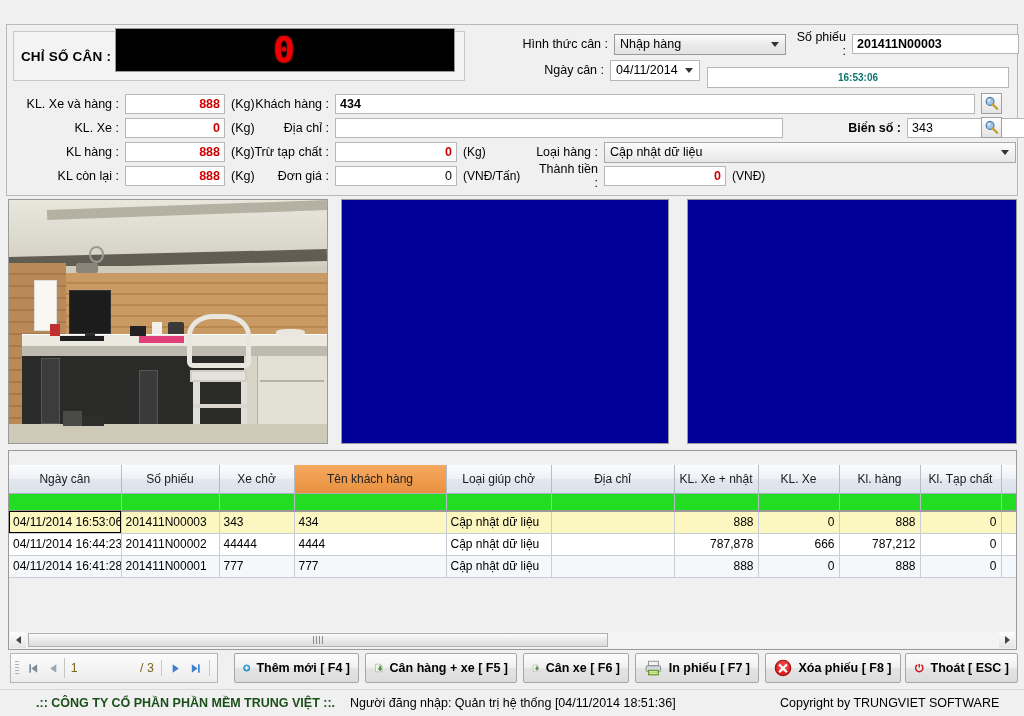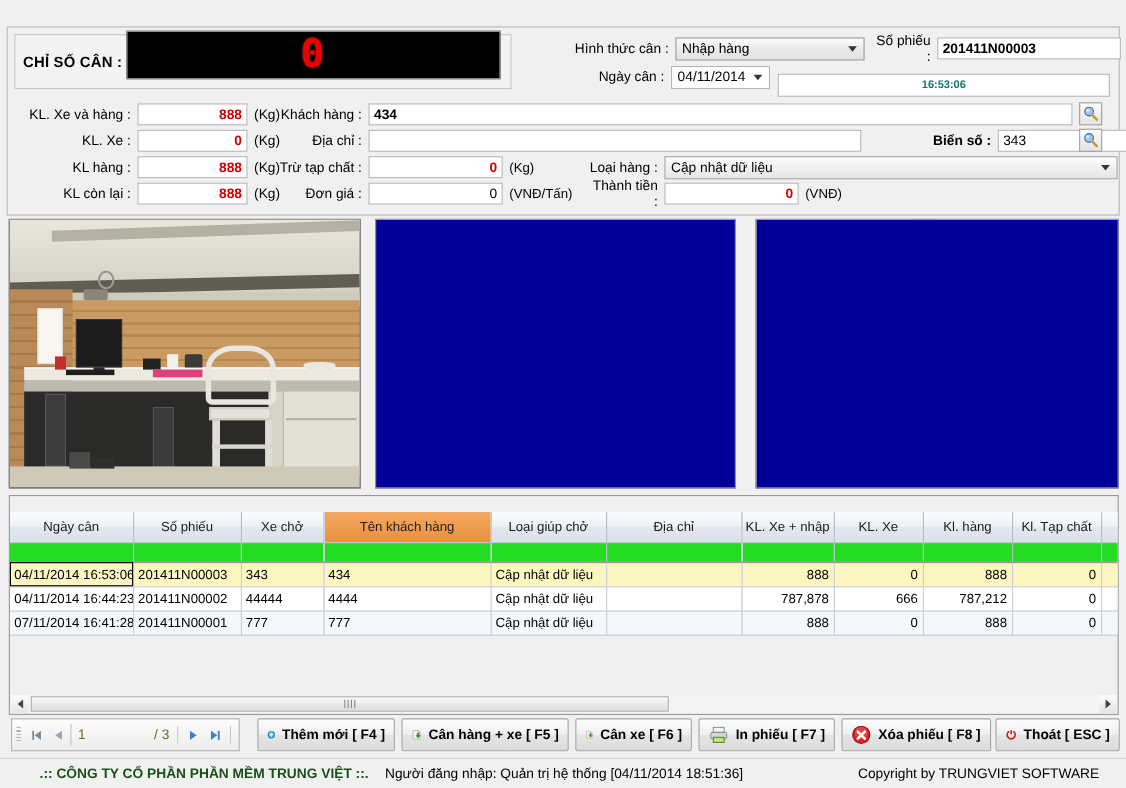--- a/index.html
+++ b/index.html
@@ -429,21 +429,21 @@
             <col style="width:138px">
         </colgroup>
         <thead>
           <tr>
             <th>Ngày cân</th>
             <th>Số phiếu</th>
             <th>Xe chở</th>
             <th class="sorted">Tên khách hàng</th>
             <th>Loại giúp chở</th>
             <th>Địa chỉ</th>
-            <th>KL. Xe + nhập</th>
+            <th>KL. Xe + nhật</th>
             <th>KL. Xe</th>
             <th>Kl. hàng</th>
             <th>Kl. Tạp chất</th>
             <th>KL. Cò</th>
           </tr>
           <tr class="filterrow">
             <td></td>
               <td></td>
             <td></td>
               <td></td>
@@ -477,21 +477,21 @@
             <td>4444</td>
             <td>Cập nhật dữ liệu</td>
             <td></td>
             <td class="num">787,878</td>
             <td class="num">666</td>
             <td class="num">787,212</td>
             <td class="num">0</td>
             <td class="num">7</td>
           </tr>
           <tr class="r-even">
-            <td>07/11/2014 16:41:28</td>
+            <td>04/11/2014 16:41:28</td>
             <td>201411N00001</td>
             <td>777</td>
             <td>777</td>
             <td>Cập nhật dữ liệu</td>
             <td></td>
             <td class="num">888</td>
             <td class="num">0</td>
             <td class="num">888</td>
             <td class="num">0</td>
             <td class="num"></td>

